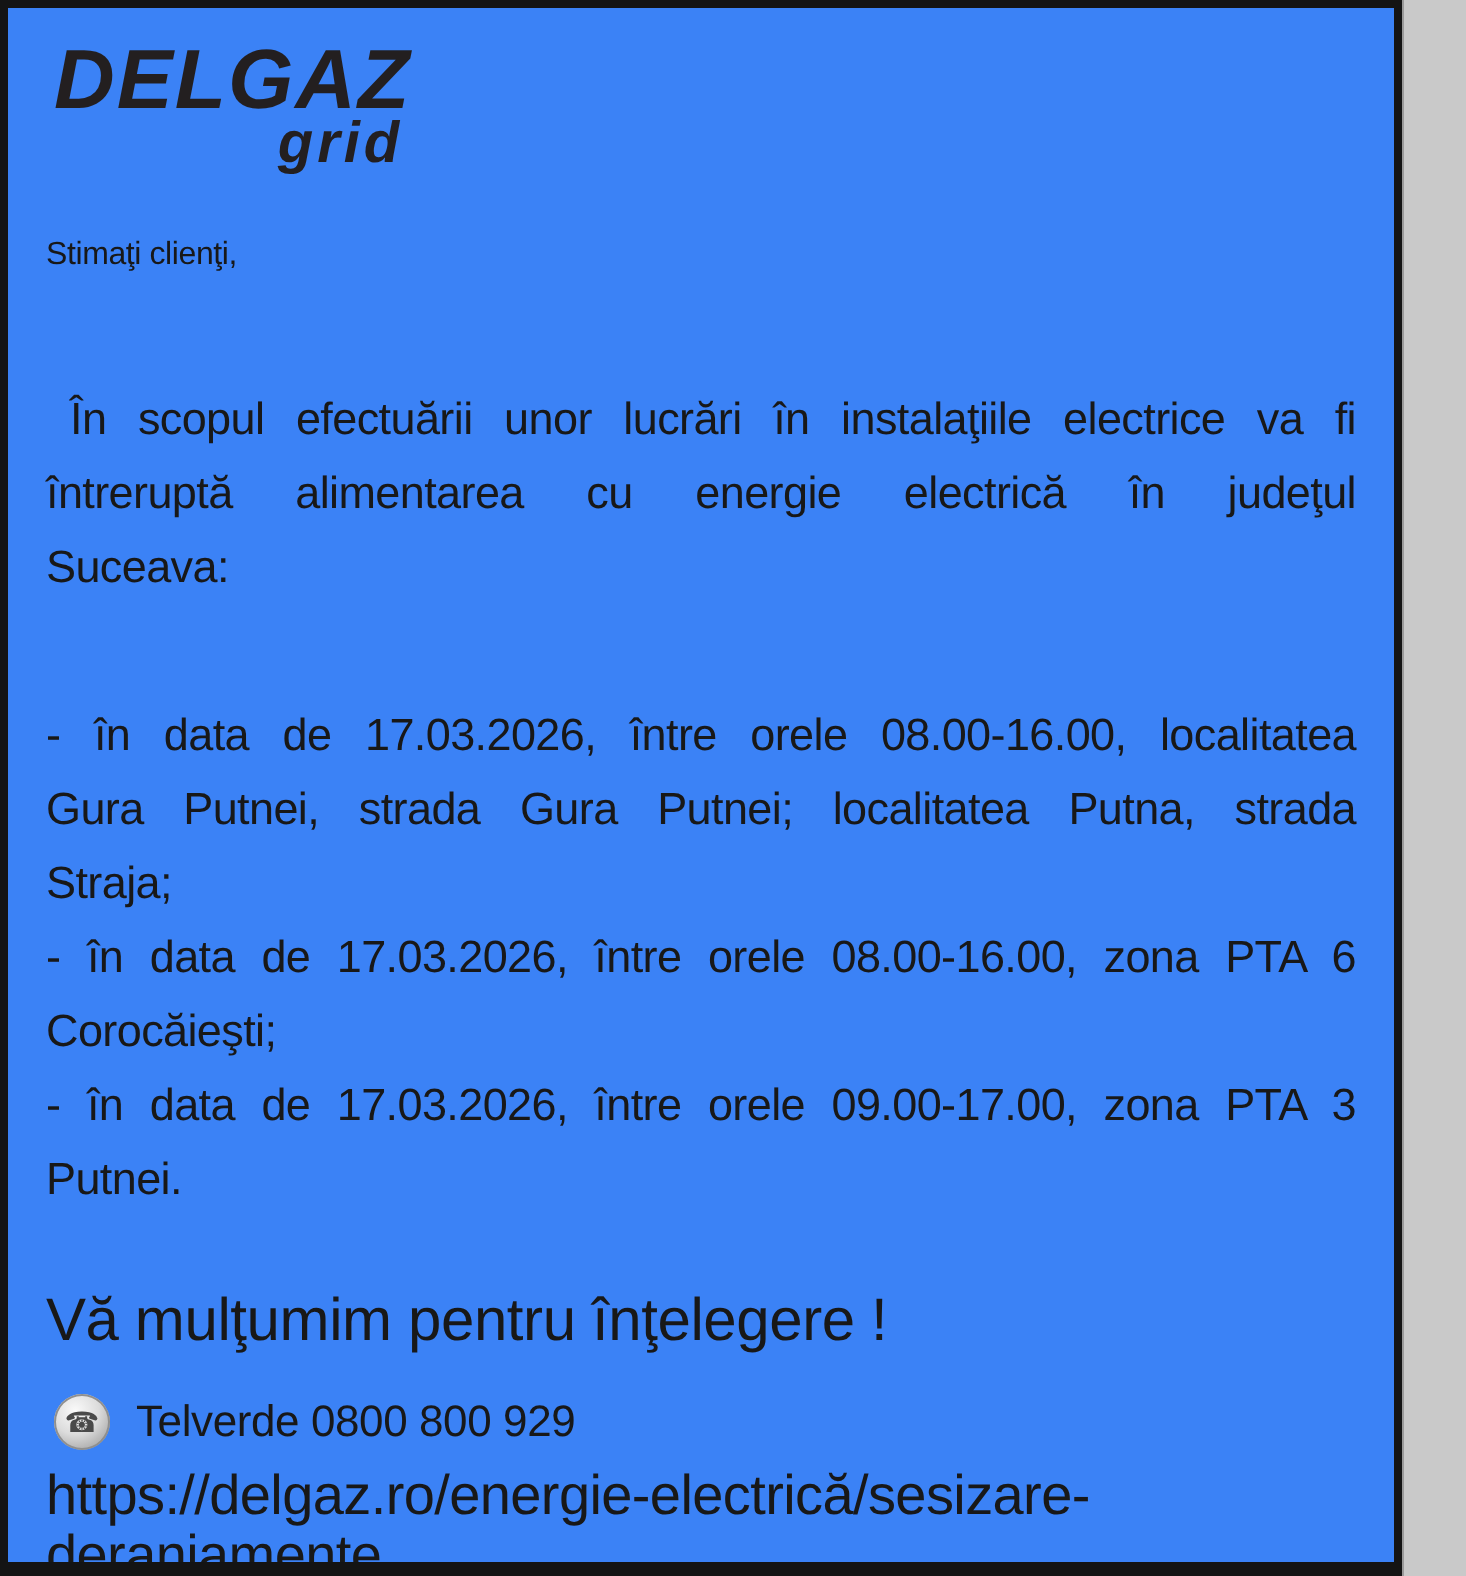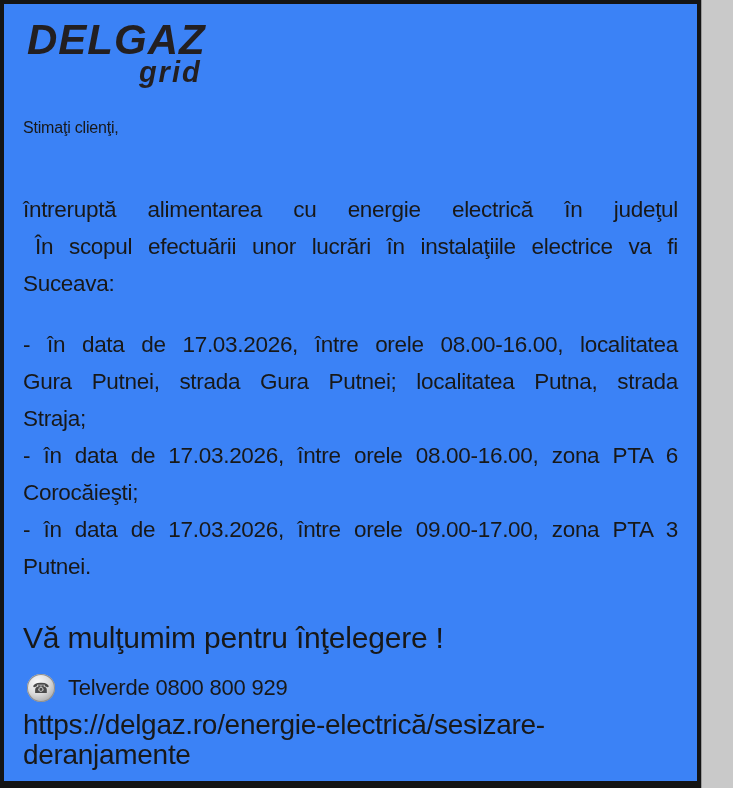--- a/index.html
+++ b/index.html
@@ -46,21 +46,21 @@
   }
   
   .salutation {
     margin-top: 22px;
     font-size: 16px;
     line-height: 37px;
     letter-spacing: -0.2px;
   }
   .para { margin: 0; }
   .intro  { margin-top: 45px; }
-  .outages { margin-top: 24px; }
+  .outages { margin-top: 47px; }
   .line {
     font-size: 22.5px;
     line-height: 37px;
     letter-spacing: -0.3px;
     white-space: normal;
   }
   .just {
     text-align: justify;
     text-align-last: justify;
     white-space: nowrap;
@@ -112,22 +112,22 @@
 <div class="frame">
 
   <div class="logo">
     <div class="brand">DELGAZ</div>
     <div class="sub">grid</div>
   </div>
 
   <div class="salutation">Stimaţi clienţi,</div>
 
   <div class="para intro">
+    <div class="line just indent">În scopul efectuării unor lucrări în instalaţiile electrice va fi</div>
     <div class="line just">întreruptă alimentarea cu energie electrică în judeţul</div>
-    <div class="line just indent">În scopul efectuării unor lucrări în instalaţiile electrice va fi</div>
     <div class="line">Suceava:</div>
   </div>
 
   <div class="para outages">
     <div class="line just">- în data de 17.03.2026, între orele 08.00-16.00, localitatea</div>
     <div class="line just">Gura Putnei, strada Gura Putnei; localitatea Putna, strada</div>
     <div class="line">Straja;</div>
     <div class="line just">- în data de 17.03.2026, între orele 08.00-16.00, zona PTA 6</div>
     <div class="line">Corocăieşti;</div>
     <div class="line just">- în data de 17.03.2026, între orele 09.00-17.00, zona PTA 3</div>

